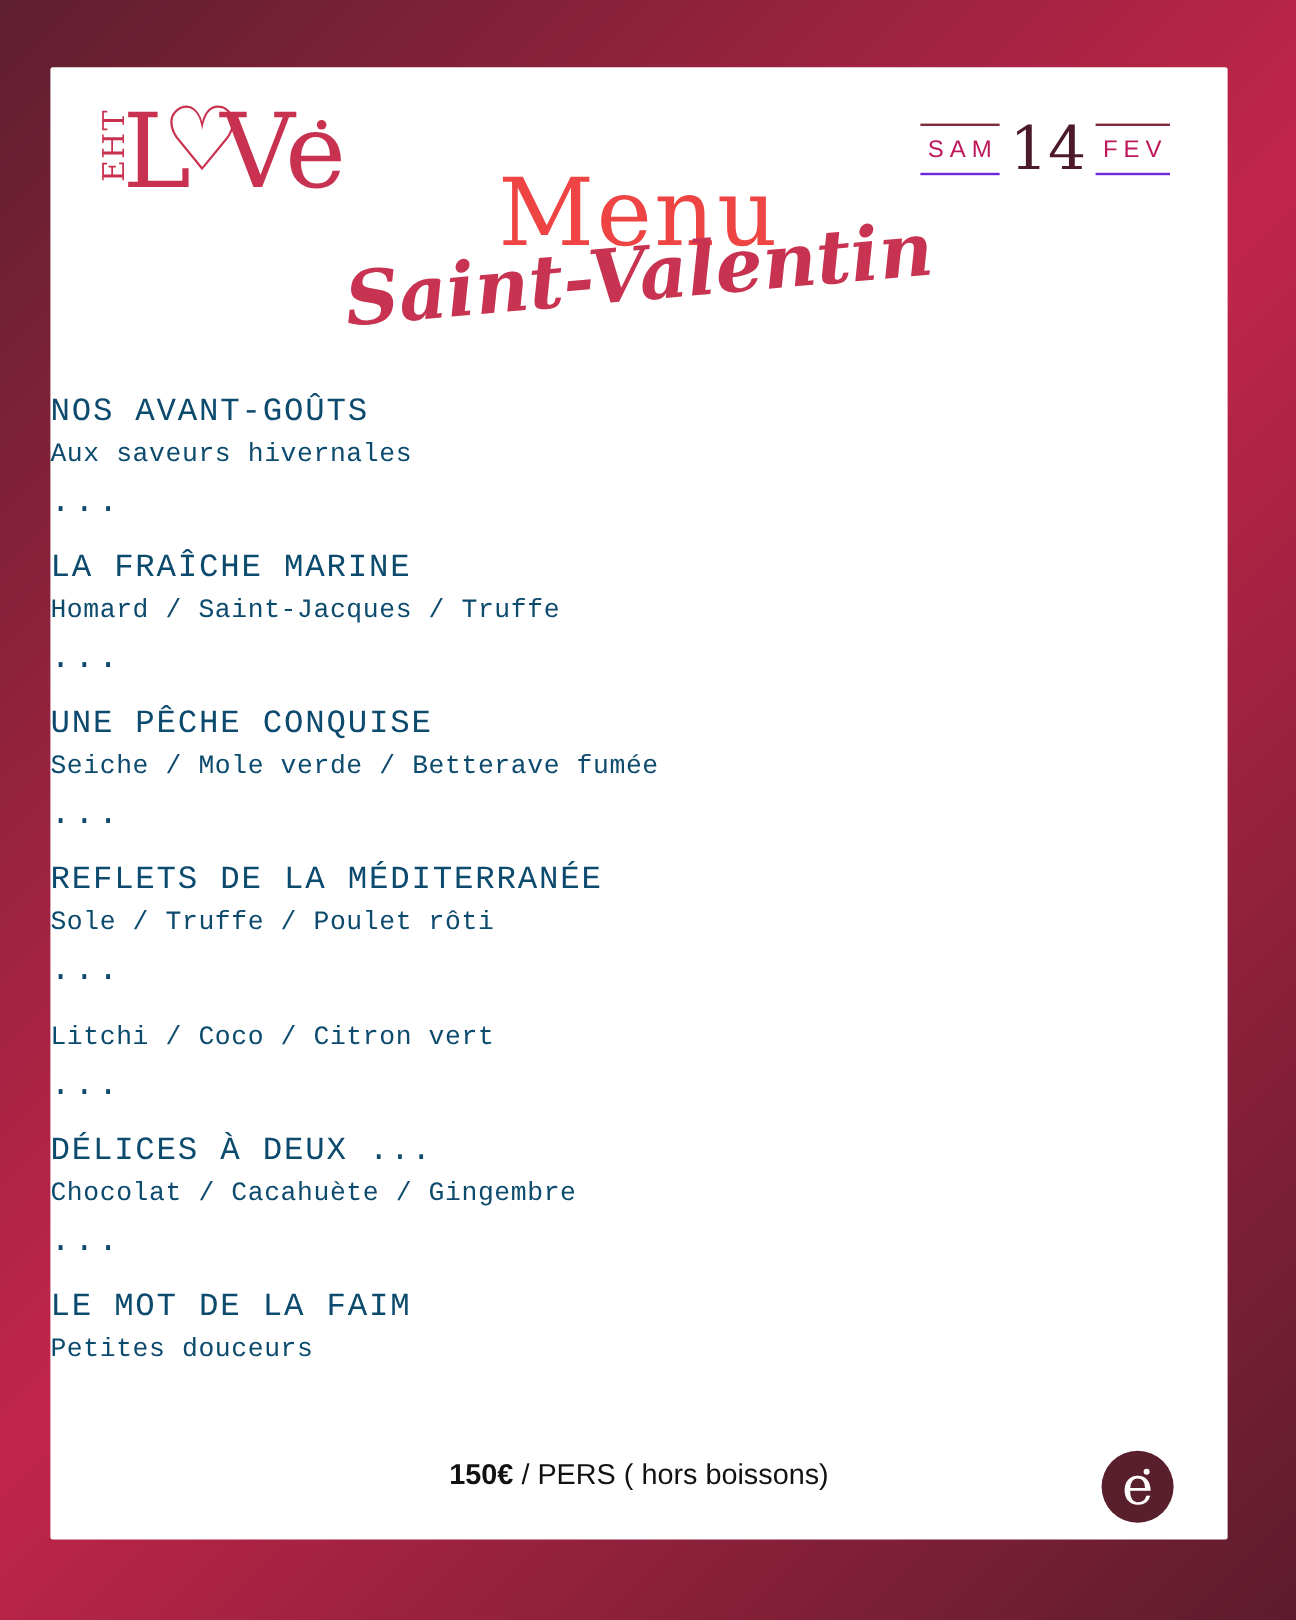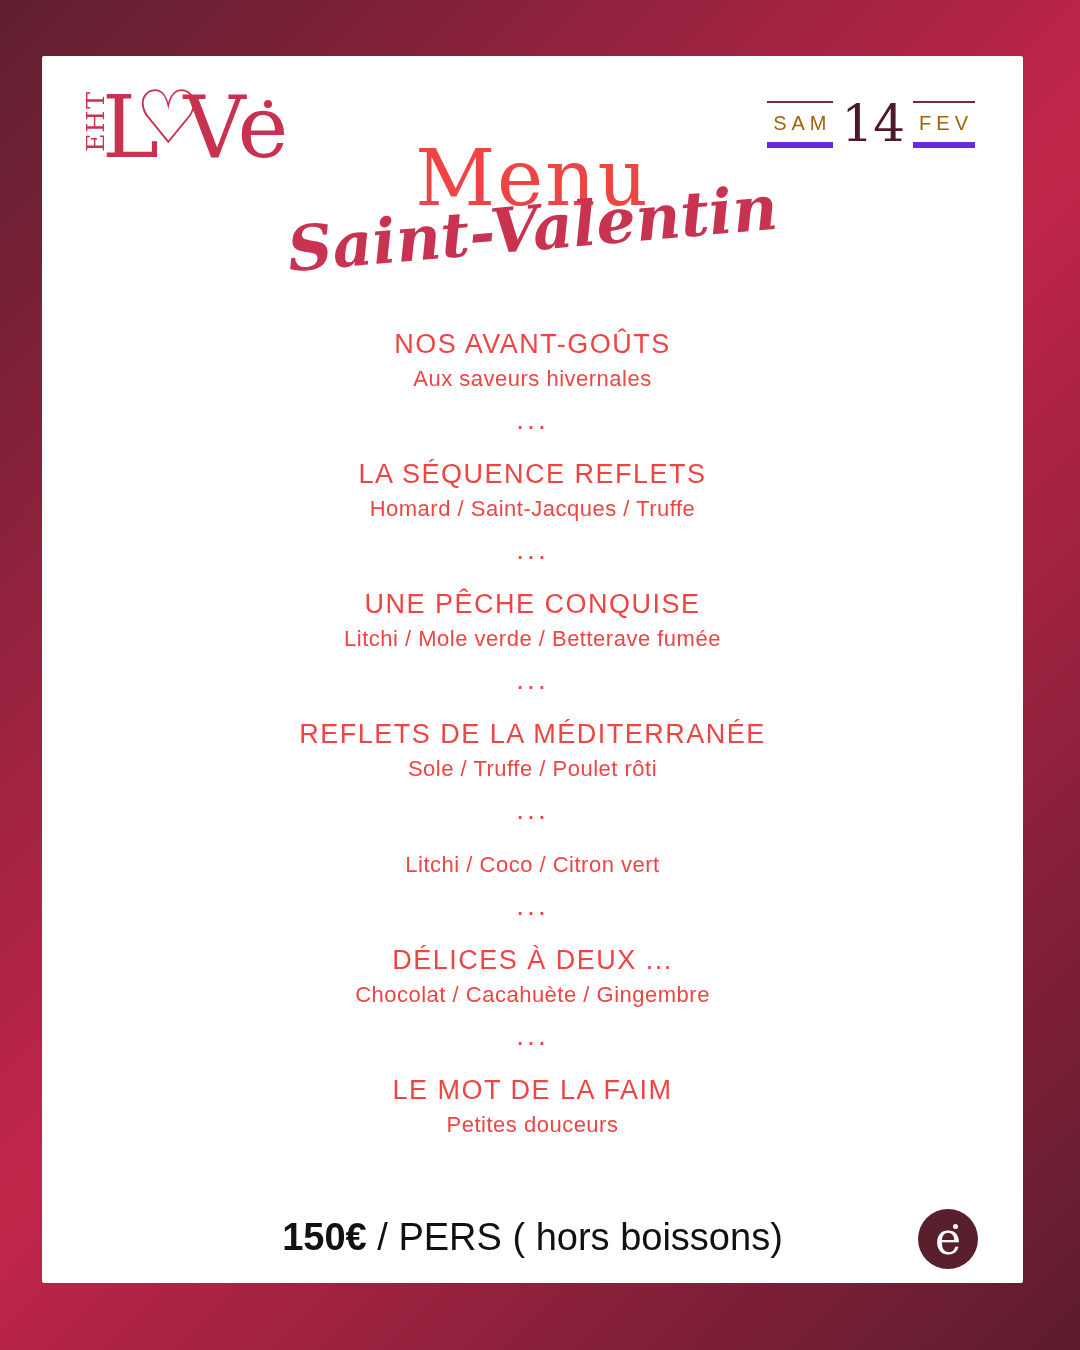--- a/index.html
+++ b/index.html
@@ -68,24 +68,24 @@
   
   .date-badge {
     position: absolute;
     right: 48px; top: 40px;
     display: flex;
     align-items: center;
   }
   .db-side {
     font-size: 20px;
     letter-spacing: 5px;
-    color: #a16207;
+    color: #be185d;
     padding: 9px 2px 7px 6px;
     border-top: 2px solid #7E2A3A;
-    border-bottom: 6px solid #6d28d9;
+    border-bottom: 2px solid #6d28d9;
   }
   .db-number {
     font-family: "DejaVu Serif", serif;
     font-size: 50px;
     line-height: 56px;
     color: #4C1A28;
     margin: 0 8px;
   }
 
   
@@ -112,22 +112,23 @@
     color: #C73351;
     transform: rotate(-5deg);
     margin-top: -18px;
   }
 
   
   .sections {
     position: absolute;
     left: 0; top: 271px;
     width: 100%;
-    text-align: center;
-    color: #ef4444;
+    text-align: left;
+    color: #0c4a6e;
+    font-family: Liberation Mono, monospace;
   }
   .s-title {
     font-size: 27px;
     line-height: 34px;
     letter-spacing: 1.5px;
   }
   .s-sub {
     font-size: 22px;
     line-height: 35px;
     letter-spacing: 0.5px;
@@ -138,21 +139,21 @@
     letter-spacing: 3px;
     margin: 10px 0 23px 0;
   }
 
   
   .price-line {
     position: absolute;
     left: 0; top: 1160px;
     width: 100%;
     text-align: center;
-    font-size: 38px;
+    font-size: 24px;
     color: #111111;
   }
   .price-amount { font-weight: bold; }
 
   
   .brand-circle {
     position: absolute;
     right: 45px; bottom: 14px;
     width: 60px; height: 60px;
     border-radius: 50%;
@@ -208,28 +209,28 @@
 
   <div class="sections">
 
     <div class="menu-section">
       <div class="s-title">NOS AVANT-GOÛTS</div>
       <div class="s-sub">Aux saveurs hivernales</div>
       <div class="s-sep">...</div>
     </div>
 
     <div class="menu-section">
-      <div class="s-title">LA SÉQUENCE REFLETS</div>
+      <div class="s-title">LA FRAÎCHE MARINE</div>
       <div class="s-sub">Homard / Saint-Jacques / Truffe</div>
       <div class="s-sep">...</div>
     </div>
 
     <div class="menu-section">
       <div class="s-title">UNE PÊCHE CONQUISE</div>
-      <div class="s-sub">Litchi / Mole verde / Betterave fumée</div>
+      <div class="s-sub">Seiche / Mole verde / Betterave fumée</div>
       <div class="s-sep">...</div>
     </div>
 
     <div class="menu-section">
       <div class="s-title">REFLETS DE LA MÉDITERRANÉE</div>
       <div class="s-sub">Sole  / Truffe / Poulet rôti</div>
       <div class="s-sep">...</div>
     </div>
 
     <div class="menu-section">

